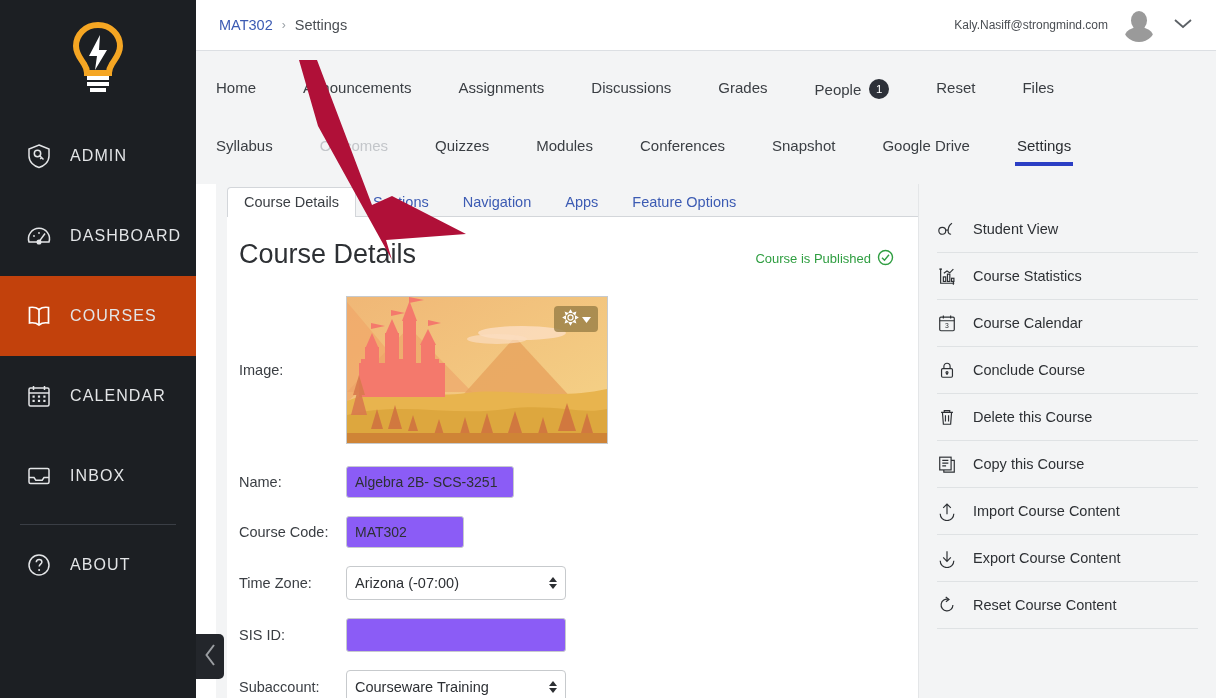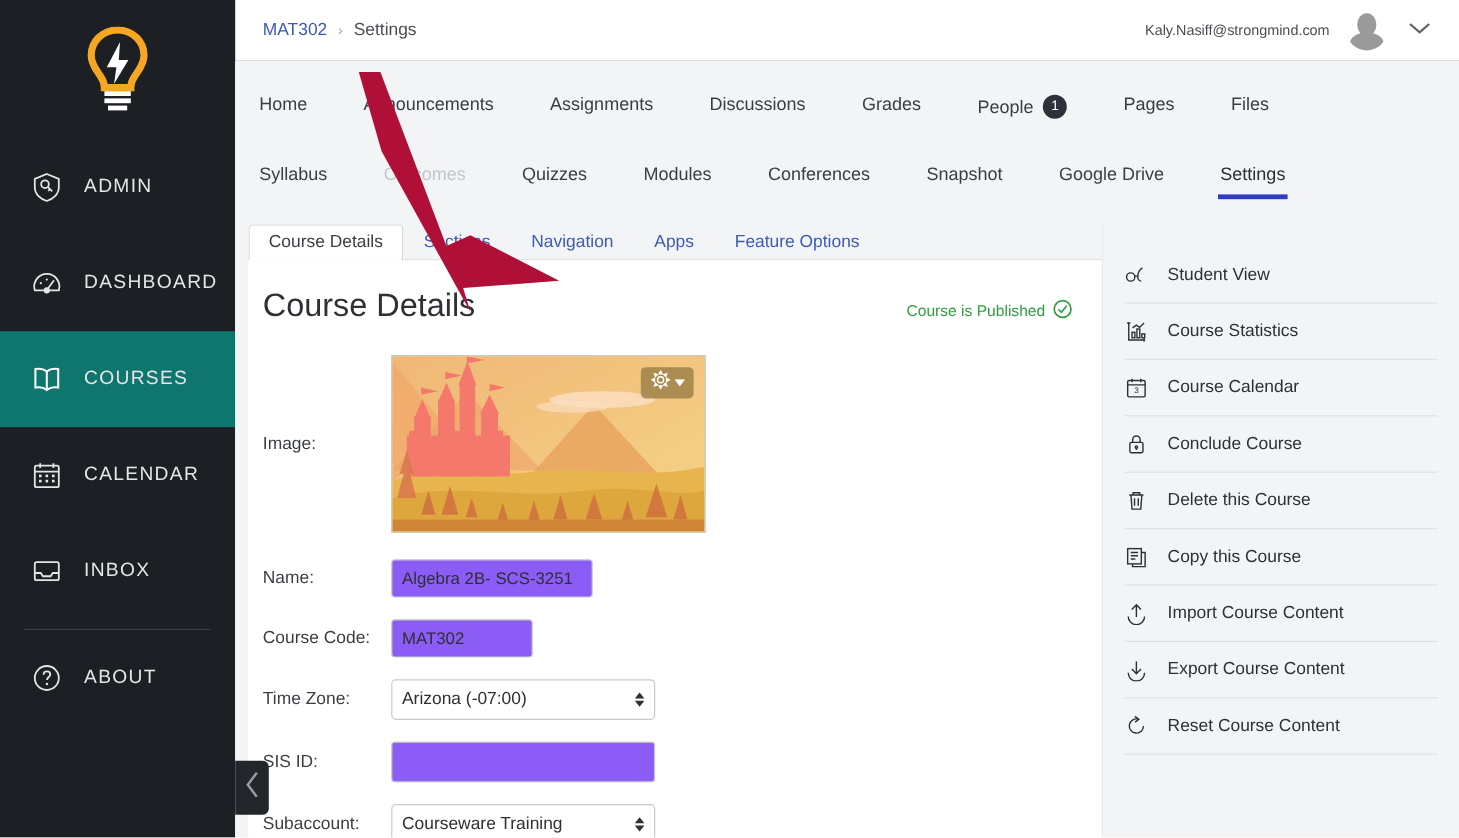--- a/index.html
+++ b/index.html
@@ -13,21 +13,21 @@
   
   #globalnav {
     width: 196px; height: 698px; background: #1c1f23;
     flex: 0 0 196px; position: relative;
   }
   #logo-wrap { height: 116px; display: flex; align-items: center; justify-content: center; }
   .gn-item {
     height: 80px; display: flex; align-items: center; gap: 18px;
     padding-left: 26px; color: #d6d8da; cursor: pointer; position: relative;
   }
-  .gn-item.active { background: #0f766e; }
+  .gn-item.active { background: #c2410c; }
   .gn-label { font-size: 16px; letter-spacing: 1.1px; color: #e3e5e7; }
   .gn-icon { width: 26px; height: 26px; display: block; flex: 0 0 26px; }
   .gn-sep { height: 1px; background: #3a3e45; margin: 8px 20px 0 20px; }
 
   
   #maincol { flex: 1; display: flex; flex-direction: column; min-width: 0; background: #ffffff; }
 
   
   #topbar {
     height: 51px; border-bottom: 1px solid #dcdfe3; display: flex;
@@ -63,21 +63,21 @@
     position: absolute; left: -2px; right: -2px; bottom: 0px;
     height: 4px; background: #2b3ec4;
   }
   .badge {
     display: inline-flex; align-items: center; justify-content: center;
     width: 20px; height: 20px; border-radius: 50%; background: #2d3139;
     color: #fff; font-size: 11.5px; margin-left: 8px; vertical-align: 2px;
   }
 
   
-  #bodysplit { flex: 1; display: flex; min-height: 0; }
+  #bodysplit { flex: 1; display: flex; min-height: 0; margin-left: 20px; }
   #leftpane { flex: 1; min-width: 0; background: #f3f4f5; position: relative; }
   #leftpane-inner { position: absolute; inset: 0; background: #ffffff; margin-left: 11px; }
 
   
   #subtabs { display: flex; align-items: flex-end; height: 32px; padding-left: 0px;
      background: #f3f4f5; position: relative; }
   .subtab {
     font-size: 14.5px; color: #3c5bb3; cursor: pointer; padding: 6px 16px 7px 16px;
     border: 1px solid transparent; border-bottom: none; position: relative; top: 1px;
   }
@@ -265,21 +265,21 @@
     </div>
 
     <div id="coursenav">
       <div class="navrow" id="navrow1" style="gap:47px;">
           <div class="navtab"><span>Home</span></div>
           <div class="navtab"><span>Announcements</span></div>
           <div class="navtab"><span>Assignments</span></div>
           <div class="navtab"><span>Discussions</span></div>
           <div class="navtab"><span>Grades</span></div>
           <div class="navtab"><span>People</span><span class="badge">1</span></div>
-          <div class="navtab"><span>Pages</span></div>
+          <div class="navtab"><span>Reset</span></div>
           <div class="navtab"><span>Files</span></div>
         </div>
       <div class="navrow" id="navrow2" style="gap:47px; margin-top:26px;">
           <div class="navtab"><span>Syllabus</span></div>
           <div class="navtab disabled"><span>Outcomes</span></div>
           <div class="navtab"><span>Quizzes</span></div>
           <div class="navtab"><span>Modules</span></div>
           <div class="navtab"><span>Conferences</span></div>
           <div class="navtab"><span>Snapshot</span></div>
           <div class="navtab"><span>Google Drive</span></div>

